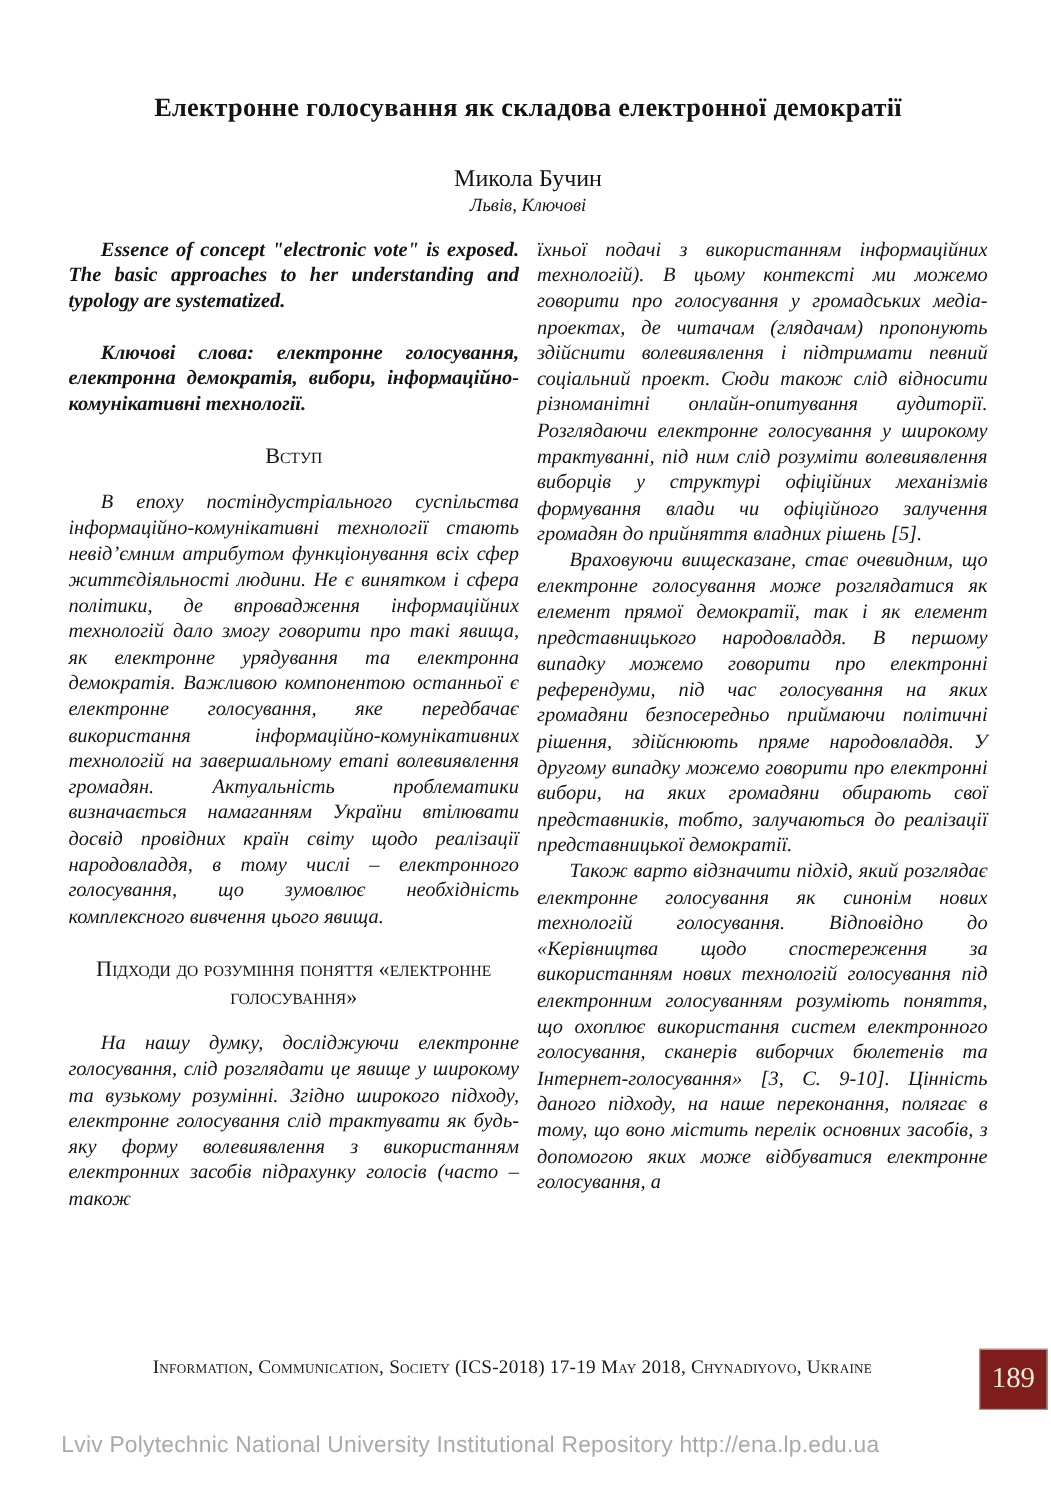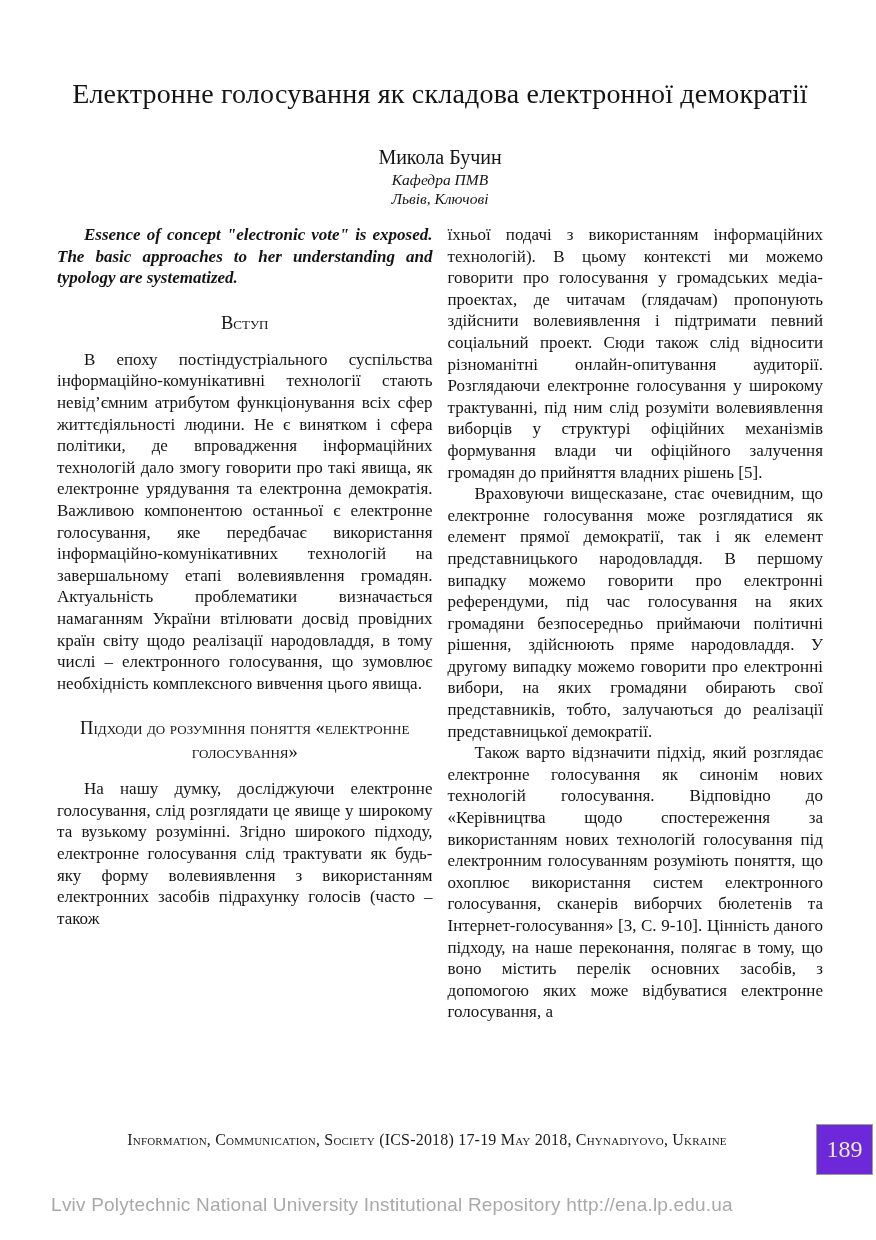--- a/index.html
+++ b/index.html
@@ -14,40 +14,41 @@
   }
   .content {
     position: absolute;
     left: 57px;
     top: 0;
     width: 766px;
   }
   .paper-title {
     margin-top: 76px;
     text-align: center;
-    font-size: 28px;
-    font-weight: normal;
+    font-size: 22px;
+    font-weight: bold;
     line-height: 1.28;
     letter-spacing: 0.2px;
   }
   .author-block { margin-top: 32px; text-align: center; }
   .author-name { font-size: 20px; line-height: 1.3; }
   .affil { font-style: italic; font-size: 15.5px; line-height: 1.2; margin-top: 1px; }
   .columns {
     display: flex;
     gap: 15px;
     margin-top: 15px;
   }
   .col { flex: 1 1 0; min-width: 0; }
   .para {
     font-size: 17px;
     line-height: 21.6px;
     text-align: justify;
     text-indent: 27px;
     margin: 0;
+    font-style: italic;
   }
   .para.no-indent { text-indent: 0; }
   .abstract {
     font-weight: bold;
     font-style: italic;
   }
   .keywords {
     font-weight: bold;
     margin-top: 21px;
   }
@@ -69,21 +70,21 @@
     font-variant: small-caps;
     letter-spacing: 0.2px;
     color: #1a1a1a;
   }
   .page-number-box {
     position: absolute;
     right: 3px;
     top: 1124px;
     width: 55px;
     height: 49px;
-    background: #6d28d9;
+    background: #7f1d1d;
     border: 1px solid #9aa08e;
     display: flex;
     align-items: center;
     justify-content: center;
     font-size: 24px;
     color: #e6ecd6;
   }
   .repository-line {
     position: absolute;
     left: 0;
@@ -99,28 +100,28 @@
 </head>
 <body>
 
 <div class="page">
   <div class="content">
 
     <div class="paper-title">Електронне голосування як складова електронної демократії</div>
 
     <div class="author-block">
       <div class="author-name">Микола Бучин</div>
-      <div class="affil">Кафедра ПМВ</div>
       <div class="affil">Львів, Ключові</div>
     </div>
 
     <div class="columns">
 
       <div class="col">
         <p class="para abstract">Essence of concept "electronic vote" is exposed. The basic approaches to her understanding and typology are systematized.</p>
+        <p class="para keywords">Ключові слова: електронне голосування, електронна демократія, вибори, інформаційно-комунікативні технології.</p>
         <div class="section-heading">Вступ</div>
         <p class="para">В епоху постіндустріального суспільства інформаційно-комунікативні технології стають невід’ємним атрибутом функціонування всіх сфер життєдіяльності людини. Не є винятком і сфера політики, де впровадження інформаційних технологій дало змогу говорити про такі явища, як електронне урядування та електронна демократія. Важливою компонентою останньої є електронне голосування, яке передбачає використання інформаційно-комунікативних технологій на завершальному етапі волевиявлення громадян. Актуальність проблематики визначається намаганням України втілювати досвід провідних країн світу щодо реалізації народовладдя, в тому числі – електронного голосування, що зумовлює необхідність комплексного вивчення цього явища.</p>
         <div class="section-heading">Підходи до розуміння поняття «електронне голосування»</div>
         <p class="para">На нашу думку, досліджуючи електронне голосування, слід розглядати це явище у широкому та вузькому розумінні. Згідно широкого підходу, електронне голосування слід трактувати як будь-яку форму волевиявлення з використанням електронних засобів підрахунку голосів (часто – також</p>
       </div>
 
       <div class="col">
         <p class="para no-indent">їхньої подачі з використанням інформаційних технологій). В цьому контексті ми можемо говорити про голосування у громадських медіа-проектах, де читачам (глядачам) пропонують здійснити волевиявлення і підтримати певний соціальний проект. Сюди також слід відносити різноманітні онлайн-опитування аудиторії. Розглядаючи електронне голосування у широкому трактуванні, під ним слід розуміти волевиявлення виборців у структурі офіційних механізмів формування влади чи офіційного залучення громадян до прийняття владних рішень [5].</p>
         <p class="para">Враховуючи вищесказане, стає очевидним, що електронне голосування може розглядатися як елемент прямої демократії, так і як елемент представницького народовладдя. В першому випадку можемо говорити про електронні референдуми, під час голосування на яких громадяни безпосередньо приймаючи політичні рішення, здійснюють пряме народовладдя. У другому випадку можемо говорити про електронні вибори, на яких громадяни обирають свої представників, тобто, залучаються до реалізації представницької демократії.</p>
         <p class="para">Також варто відзначити підхід, який розглядає електронне голосування як синонім нових технологій голосування. Відповідно до «Керівництва щодо спостереження за використанням нових технологій голосування під електронним голосуванням розуміють поняття, що охоплює використання систем електронного голосування, сканерів виборчих бюлетенів та Інтернет-голосування» [3, С. 9-10]. Цінність даного підходу, на наше переконання, полягає в тому, що воно містить перелік основних засобів, з допомогою яких може відбуватися електронне голосування, а</p>

